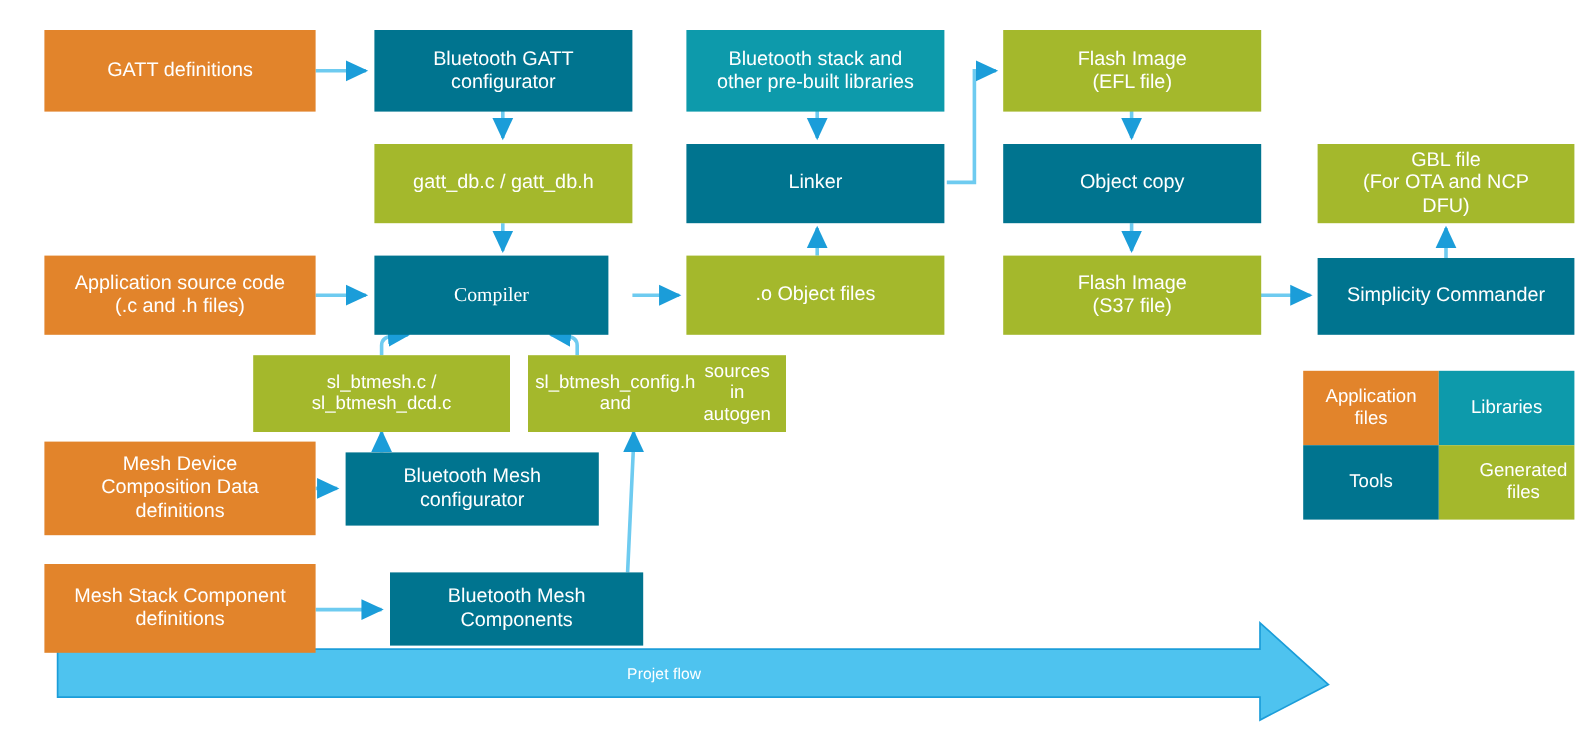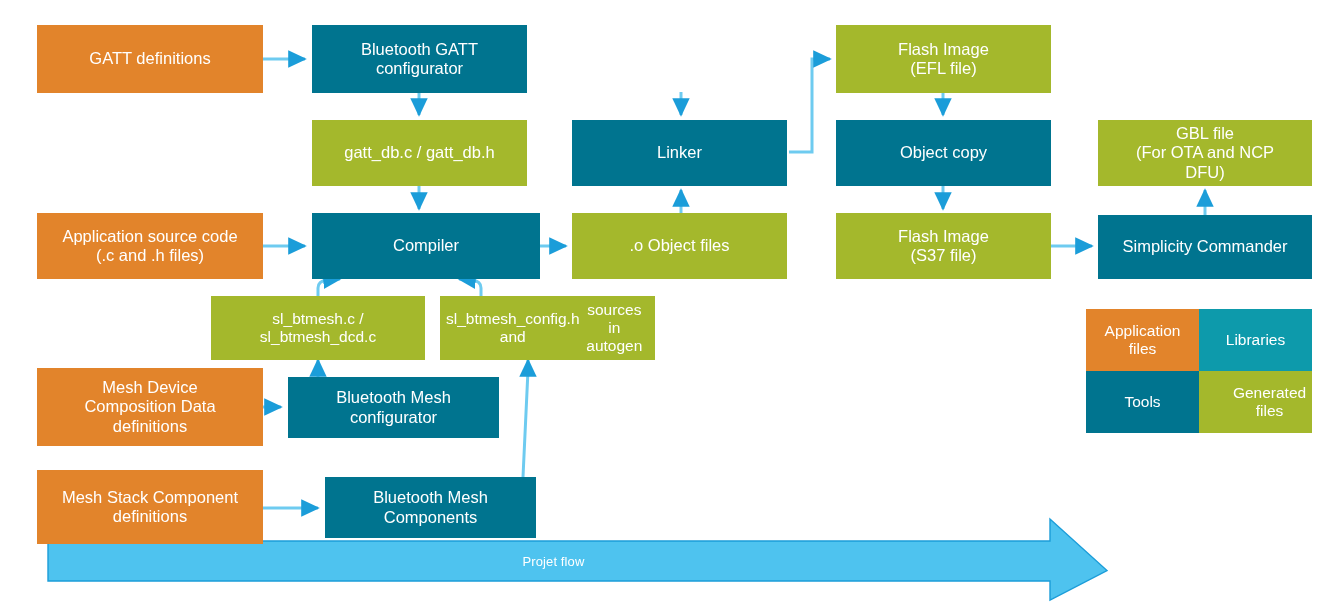--- a/index.html
+++ b/index.html
@@ -74,20 +74,24 @@
 
   <div class="box orange f16" style="left:37px;top:25px;width:226px;height:68px;">
     <span>GATT definitions</span>
   </div>
 
   <div class="box teal-dark f16" style="left:312px;top:25px;width:215px;height:68px;flex-direction:column;">
     <span>Bluetooth GATT</span>
     <span>configurator</span>
   </div>
 
+  <div class="box teal-light f16" style="left:572px;top:25px;width:215px;height:68px;flex-direction:column;">
+    <span>Bluetooth stack and</span>
+    <span>other pre-built libraries</span>
+  </div>
 
   <div class="box green f16" style="left:836px;top:25px;width:215px;height:68px;flex-direction:column;">
     <span>Flash Image</span>
     <span>(EFL file)</span>
   </div>
 
   <div class="box green f16" style="left:312px;top:120px;width:215px;height:66px;">
     <span>gatt_db.c / gatt_db.h</span>
   </div>
 
@@ -103,21 +107,21 @@
     <span>GBL file</span>
     <span>(For OTA and NCP</span>
     <span>DFU)</span>
   </div>
 
   <div class="box orange f16" style="left:37px;top:213px;width:226px;height:66px;flex-direction:column;">
     <span>Application source code</span>
     <span>(.c and .h files)</span>
   </div>
 
-  <div class="box teal-dark f16" style="left:312px;top:213px;width:228px;height:66px;">
+  <div class="box teal-dark f16" style="left:312px;top:213px;width:195px;height:66px;font-family:Liberation Serif, serif;">
     <span>Compiler</span>
   </div>
 
   <div class="box green f16" style="left:572px;top:213px;width:215px;height:66px;">
     <span>.o Object files</span>
   </div>
 
   <div class="box green f16" style="left:836px;top:213px;width:215px;height:66px;flex-direction:column;">
     <span>Flash Image</span>
     <span>(S37 file)</span>

